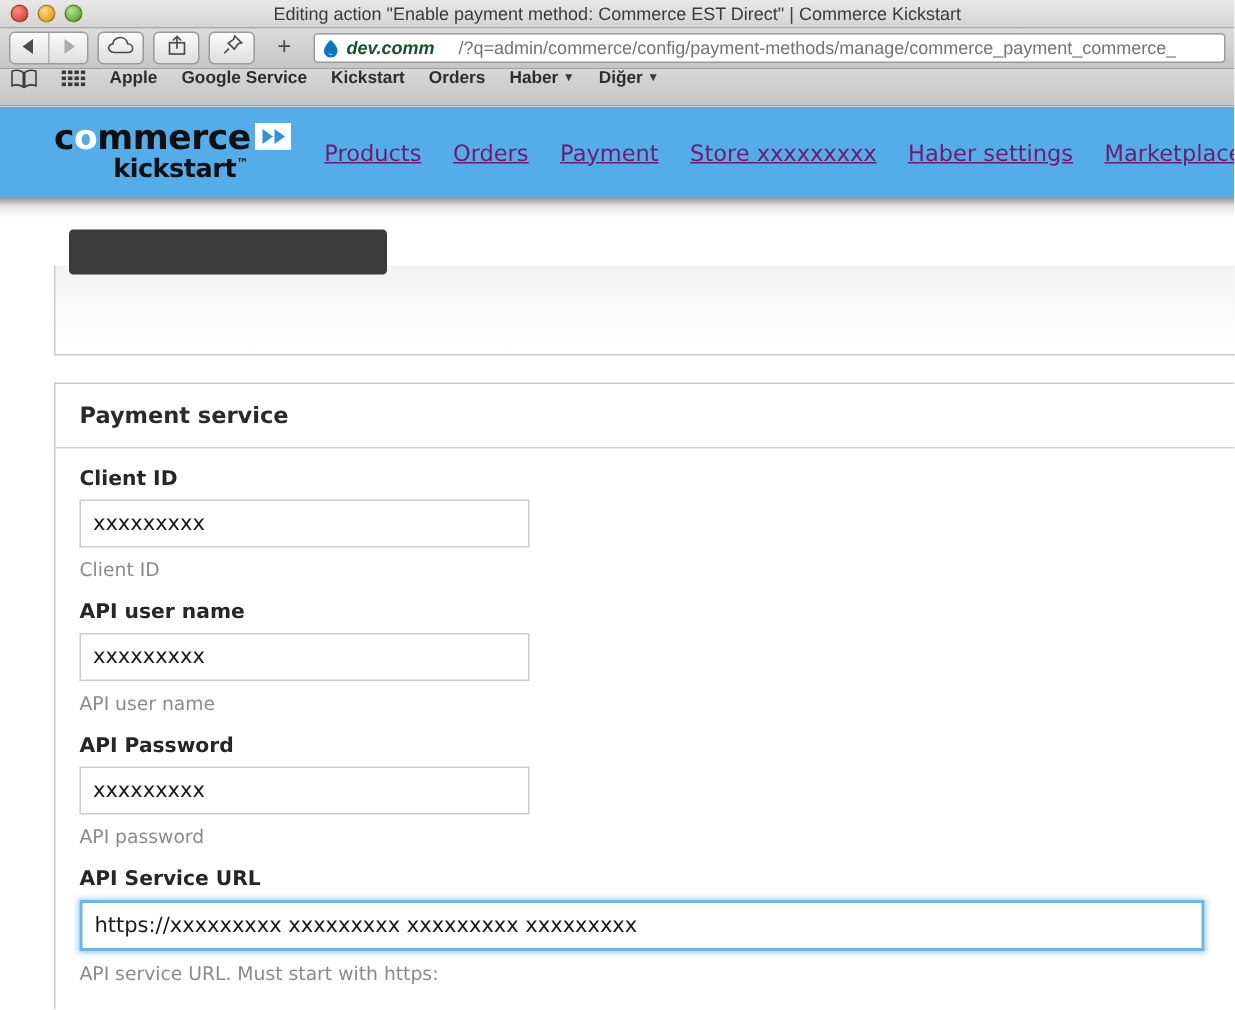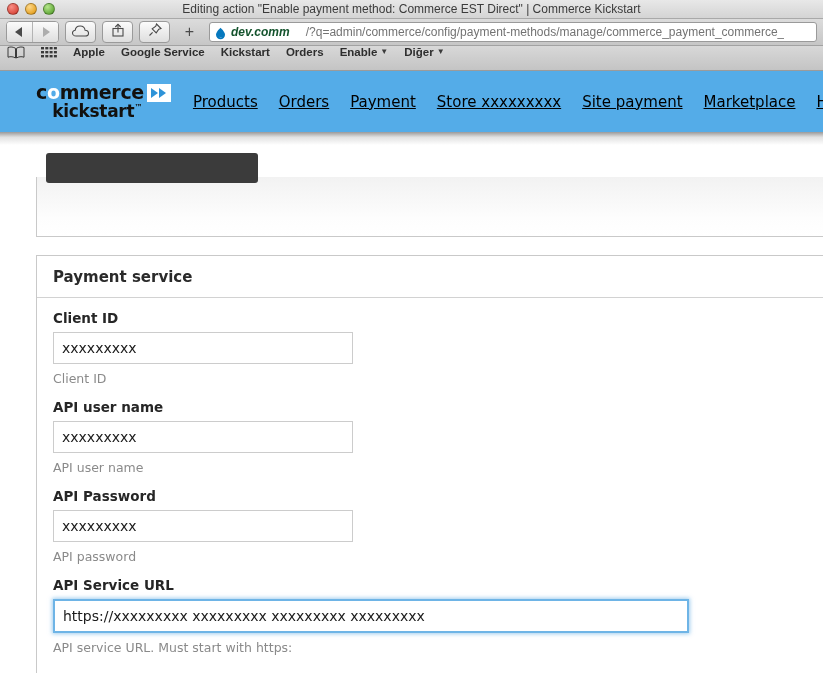--- a/index.html
+++ b/index.html
@@ -190,21 +190,21 @@
     align-items: flex-start;
     position: relative;
     margin-right: 22px;
     flex: 0 0 auto;
   }
   .ck-logo-text {
     line-height: 1.02;
     font-family: "DejaVu Sans", sans-serif;
   }
   .ck-line1 {
-    font-size: 19px;
+    font-size: 23px;
     font-weight: bold;
     color: #12100e;
     letter-spacing: -0.3px;
   }
   .ck-line1 .ck-o { color: #ffffff; }
   .ck-line2 {
     font-size: 17px;
     font-weight: bold;
     color: #12100e;
     letter-spacing: -0.3px;
@@ -230,21 +230,21 @@
     border-top: 5px solid transparent;
     border-bottom: 5px solid transparent;
     border-left: 7px solid #2e93d8;
   }
   .ck-menu {
     display: flex;
     align-items: center;
     gap: 21px;
   }
   .ck-menu-item {
-    color: #000000;
+    color: #701a75;
     font-size: 15px;
     font-family: "DejaVu Sans", sans-serif;
     white-space: nowrap;
   }
 
   
   .nav-shadow {
     position: absolute;
     top: 61px;
     left: 0;
@@ -327,21 +327,21 @@
     font-size: 14px;
     color: #1a1a1a;
     padding: 0 8px;
     font-family: "DejaVu Sans", sans-serif;
     background: #ffffff;
     border-radius: 0;
     outline: none;
     display: block;
   }
   .text-input.wide {
-    width: 636px;
+    width: 750px;
   }
   .text-input.focused {
     border: 2px solid #6eb4e6;
     box-shadow: 0 0 4px 1px rgba(110,180,230,.65);
     height: 34px;
   }
   .field-desc {
     font-size: 12.5px;
     color: #8a8a8a;
     font-family: "DejaVu Sans", sans-serif;
@@ -454,21 +454,21 @@
     <span class="bm-item">
       <span>Google Service</span>
     </span>
     <span class="bm-item">
       <span>Kickstart</span>
     </span>
     <span class="bm-item">
       <span>Orders</span>
     </span>
     <span class="bm-item">
-      <span>Enable</span>
+      <span>Haber</span>
       <span class="caret">▼</span>
     </span>
     <span class="bm-item">
       <span>Diğer</span>
       <span class="caret">▼</span>
     </span>
   </div>
 
   <div class="viewport">
 
@@ -525,21 +525,21 @@
           <div class="ck-tri"></div>
           <div class="ck-tri"></div>
         </div>
       </div>
 
       <div class="ck-menu">
         <a class="ck-menu-item" href="#">Products</a>
         <a class="ck-menu-item" href="#">Orders</a>
         <a class="ck-menu-item" href="#">Payment</a>
         <a class="ck-menu-item" href="#">Store xxxxxxxxx</a>
-        <a class="ck-menu-item" href="#">Site payment</a>
+        <a class="ck-menu-item" href="#">Haber settings</a>
         <a class="ck-menu-item" href="#">Marketplace</a>
         <a class="ck-menu-item" href="#">Help</a>
       </div>
     </div>
 
   </div>
 
 </div>
 
 </body></html>

